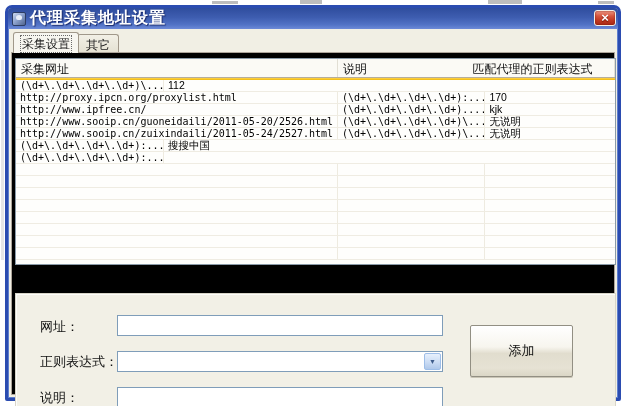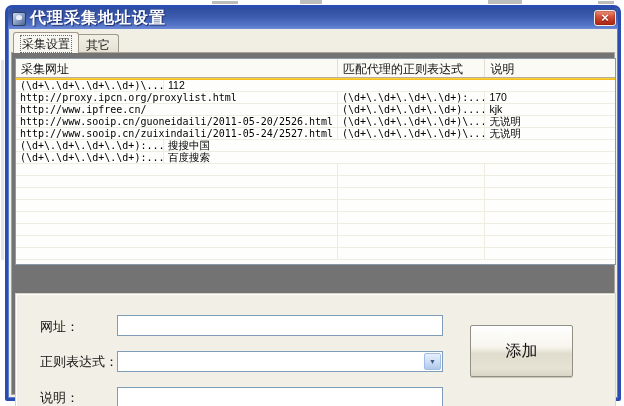--- a/index.html
+++ b/index.html
@@ -50,21 +50,21 @@
     font-size:12px; color:#1a1a1a; text-align:center; cursor:pointer;
     border:1px solid #A0988A; border-bottom:none; border-radius:3px 3px 0 0;
     background:linear-gradient(180deg,#F2F0E6 0%,#E4E1D2 100%); }
   .tab.active { top:2px; height:21px; left:4px; z-index:3;
     background:#F7F6F0; padding-top:3px;
     box-shadow:inset 0 2px 0 #F7F6F0; }
   .tab.active .tab-label { outline:1px dotted #6a6a6a; outline-offset:1px; }
   .tab-2 { left:68px; z-index:1; }
 
   .tab-panel { position:absolute; left:2px; right:2px; top:22px; bottom:2px;
-    background:#737373; border:1px solid #ACA49A; z-index:2; }
+    background:#000000; border:1px solid #ACA49A; z-index:2; }
 
   
   .listview { position:absolute; left:3px; top:5px; width:601px; height:207px;
     background:#FEFEFC; border:1px solid #8A9AA8; overflow:hidden; }
   .lv-header { display:flex; height:19px; background:#FBFAF5;
     border-bottom:1px solid #B6AE9C; }
   .lv-hcell { font-size:12px; color:#111; padding:2px 0 0 5px;
     border-right:1px solid #E2DFD4; cursor:pointer; white-space:nowrap; overflow:hidden; }
   .goldbar { height:2px; background:linear-gradient(180deg,#FFD34E,#EFB90A); }
   .col-url { width:323px; }
@@ -96,21 +96,21 @@
     border:none; outline:none; font-size:12px; padding:0 3px; background:transparent; }
   .combo-btn { position:absolute; right:1px; top:1px; bottom:1px; width:17px;
     border:1px solid #9EBEE8; border-radius:2px;
     background:linear-gradient(180deg,#E7F0FC 0%,#CBDCF4 55%,#AFC8EA 100%);
     display:flex; align-items:center; justify-content:center; cursor:pointer; }
   .combo-arrow { font-size:7px; color:#3E5C8A; line-height:7px; }
   .add-btn { position:absolute; left:454px; top:31px; width:103px; height:52px;
     border:1px solid #928F83; border-radius:2px;
     background:linear-gradient(180deg,#FFFFFF 0%,#F7F5EE 42%,#E1DDCE 55%,#E6E2D4 84%,#DAD6C6 100%);
     box-shadow:0 1px 0 #c9c5b6, inset 0 1px 0 #ffffff;
-    font-size:16px; color:#111; cursor:pointer;
+    font-size:13px; color:#111; cursor:pointer;
     font-family:"Liberation Sans","DejaVu Sans",sans-serif; }
 
   
   .watermark { position:absolute; right:3px; top:381px; z-index:10;
     font-size:15px; font-weight:800; letter-spacing:-0.2px; color:#141414;
     text-shadow:1px 0 0 #141414; }
 </style>
 </head>
 <body>
 
@@ -139,22 +139,22 @@
       </div>
       <div class="tab tab-2">
         <span class="tab-label">其它</span>
       </div>
 
       <div class="tab-panel">
 
         <div class="listview">
           <div class="lv-header">
             <div class="lv-hcell col-url">采集网址</div>
+            <div class="lv-hcell col-note">说明</div>
             <div class="lv-hcell col-regex">匹配代理的正则表达式</div>
-            <div class="lv-hcell col-note">说明</div>
           </div>
           <div class="goldbar"></div>
 
           <div class="lv-row">
             <div class="lv-cell col-regex">(\d+\.\d+\.\d+\.\d+)\...</div>
             <div class="lv-cell col-note cell-note">112</div>
           </div>
           <div class="lv-row">
             <div class="lv-cell col-url">http://proxy.ipcn.org/proxylist.html</div>
             <div class="lv-cell col-regex">(\d+\.\d+\.\d+\.\d+):...</div>
@@ -174,21 +174,20 @@
             <div class="lv-cell col-url">http://www.sooip.cn/zuixindaili/2011-05-24/2527.html</div>
             <div class="lv-cell col-regex">(\d+\.\d+\.\d+\.\d+)\...</div>
             <div class="lv-cell col-note cell-note">无说明</div>
           </div>
           <div class="lv-row">
             <div class="lv-cell col-regex">(\d+\.\d+\.\d+\.\d+):...</div>
             <div class="lv-cell col-note cell-note">搜搜中国</div>
           </div>
           <div class="lv-row">
             <div class="lv-cell col-regex">(\d+\.\d+\.\d+\.\d+):...</div>
-            <div class="lv-cell col-note cell-note">百度搜索</div>
           </div>
 
           <div class="lv-row empty">
               <div class="lv-cell col-url"></div>
               <div class="lv-cell col-regex"></div>
               <div class="lv-cell col-note"></div>
             </div>
           <div class="lv-row empty">
               <div class="lv-cell col-url"></div>
               <div class="lv-cell col-regex"></div>

